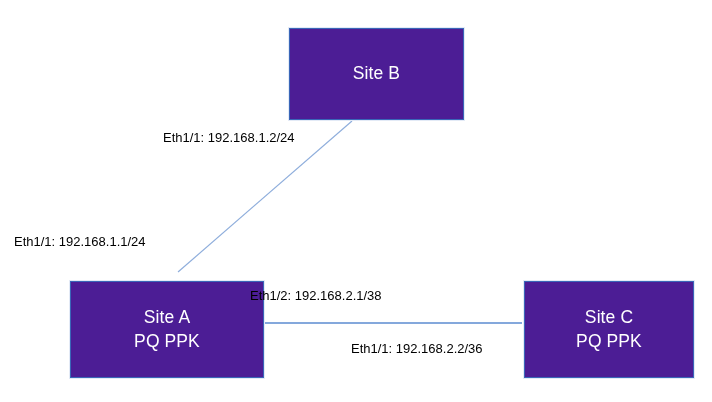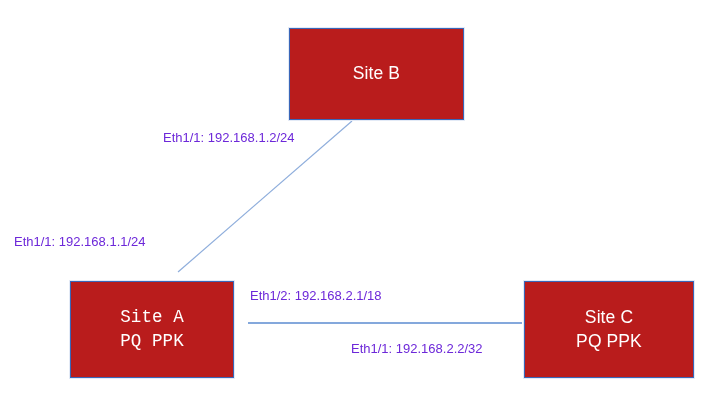--- a/index.html
+++ b/index.html
@@ -20,21 +20,21 @@
     left: 0;
     top: 0;
     width: 712px;
     height: 402px;
   }
 
   
   .node {
     position: absolute;
     box-sizing: border-box;
-    background: #b91c1c;
+    background: #4c1d95;
     border: 1px solid #3A66B8;
     box-shadow: 0 0 0 1px #E3EAF6;
     display: flex;
     flex-direction: column;
     align-items: center;
     justify-content: center;
     color: #FFFFFF;
     font-size: 17.5px;
     line-height: 1.32;
     letter-spacing: 0.1px;
@@ -44,23 +44,22 @@
 
   #node-site-b {
     left: 289px;
     top: 28px;
     width: 175px;
     height: 92px;
   }
   #node-site-a {
     left: 70px;
     top: 281px;
-    width: 164px;
+    width: 194px;
     height: 97px;
-    font-family: Liberation Mono, monospace;
   }
   #node-site-c {
     left: 524px;
     top: 281px;
     width: 170px;
     height: 97px;
   }
 
   
   #links {
@@ -68,21 +67,21 @@
     left: 0;
     top: 0;
     width: 712px;
     height: 402px;
     pointer-events: none;
   }
 
   
   .edge-label {
     position: absolute;
-    color: #6d28d9;
+    color: #000000;
     font-size: 13px;
     line-height: 1.2;
     white-space: nowrap;
   }
 
   #label-b-eth {
     left: 163px;
     top: 130px;
   }
   #label-a-eth1 {
@@ -119,17 +118,17 @@
 
   <div class="node" id="node-site-c">
     <span class="line1">Site C</span>
     <span class="line2">PQ PPK</span>
   </div>
 
   <div class="edge-label" id="label-b-eth">Eth1/1: 192.168.1.2/24</div>
 
   <div class="edge-label" id="label-a-eth1">Eth1/1: 192.168.1.1/24</div>
 
-  <div class="edge-label" id="label-a-eth2">Eth1/2: 192.168.2.1/18</div>
+  <div class="edge-label" id="label-a-eth2">Eth1/2: 192.168.2.1/38</div>
 
-  <div class="edge-label" id="label-c-eth1">Eth1/1: 192.168.2.2/32</div>
+  <div class="edge-label" id="label-c-eth1">Eth1/1: 192.168.2.2/36</div>
 
 </div>
 
 </body></html>

